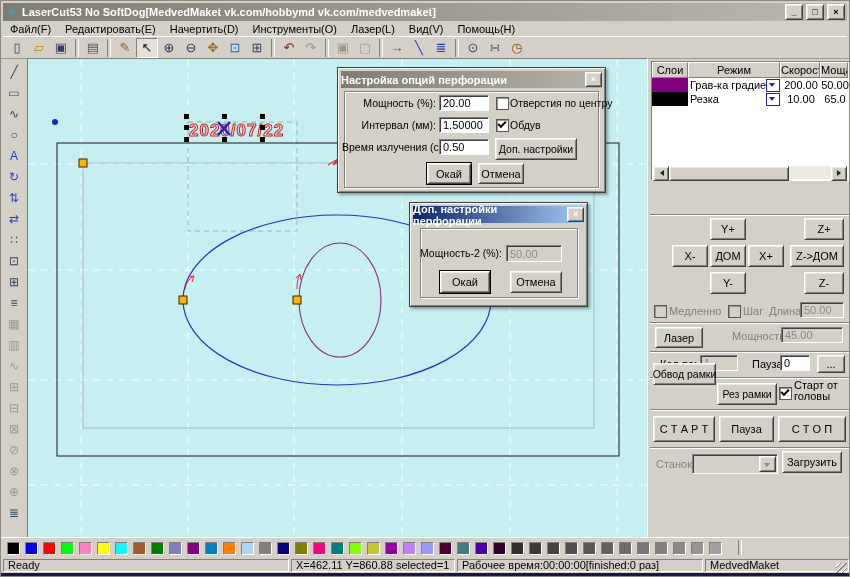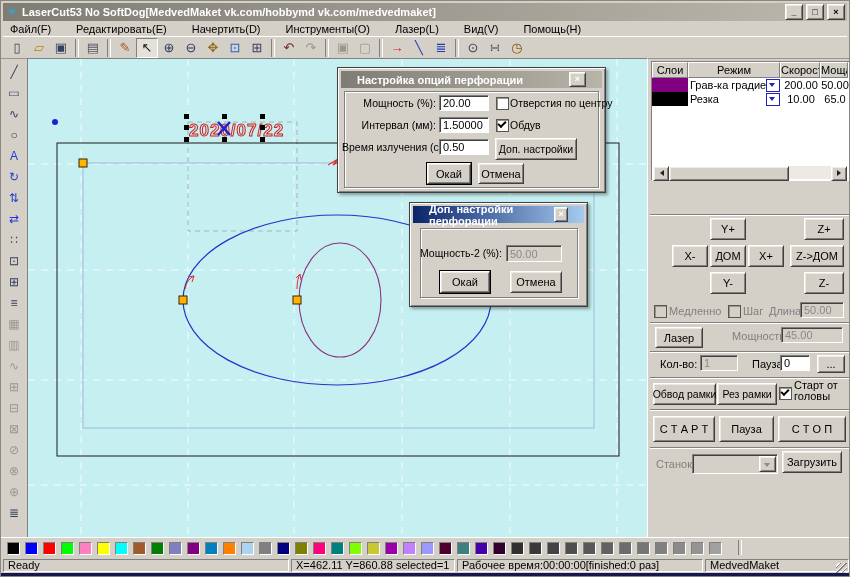--- a/index.html
+++ b/index.html
@@ -15,21 +15,21 @@
        box-shadow:inset 1px 1px 0 #ECEAE2,inset -1px -1px 0 #808080;white-space:nowrap;}
   .btn.default{outline:1px solid #000;}
   .hsep{border-top:1px solid #808080;border-bottom:1px solid #FFFFFF;height:0;}
   .gframe{position:absolute;border:1px solid #808080;box-shadow:1px 1px 0 #fff,inset 1px 1px 0 #fff;}
   
   .titlebar{left:2px;top:2px;width:844px;height:18px;display:flex;align-items:center;gap:3px;
             padding:0 2px;background:linear-gradient(90deg,#7F7C73,#BCB8AE);box-sizing:border-box;}
   .app-icon{width:14px;height:14px;font-size:12px;line-height:14px;text-align:center;color:#2FA8D5;}
   .title-text{flex:1;color:#fff;font-weight:bold;font-size:11px;overflow:hidden;white-space:nowrap;}
   .winbtn{width:16px;height:14px;font-size:9px;font-weight:bold;line-height:12px;}
-  .menubar{left:2px;top:21px;width:844px;height:14px;display:flex;align-items:center;gap:11px;}
+  .menubar{left:2px;top:21px;width:844px;height:14px;display:flex;align-items:center;}
   .menu-item{padding:0 7px;height:14px;line-height:14px;}
   .toolbar{left:2px;top:35px;width:844px;height:22px;display:flex;align-items:center;
            border-top:1px solid #FFFFFF;padding-left:3px;box-sizing:border-box;}
   .tb-btn{width:22px;height:20px;line-height:20px;text-align:center;font-size:13px;}
   .tb-btn.pressed{border:1px solid;border-color:#808080 #FFFFFF #FFFFFF #808080;background:#E4E1D8;
                   width:20px;height:18px;line-height:18px;}
   .tb-btn.disabled{color:#9B978C;}
   .tb-sep{width:2px;height:18px;margin:0 3px;border-left:1px solid #808080;border-right:1px solid #FFFFFF;}
   
   .lefttb{left:0;top:57px;width:26px;height:479px;background:#D4D0C8;border-top:1px solid #9A968C;
@@ -85,21 +85,21 @@
   .status{left:0;top:557px;width:850px;height:15px;background:#D4D0C8;display:flex;gap:2px;
           padding:1px 2px;box-sizing:border-box;}
   .scell{border:1px solid;border-color:#808080 #FFFFFF #FFFFFF #808080;padding:0 4px;line-height:11px;
          overflow:hidden;white-space:nowrap;box-sizing:border-box;}
   .grip{position:absolute;right:2px;bottom:2px;width:11px;height:11px;
         background:repeating-linear-gradient(135deg,transparent 0 2px,#fff 2px 3px,#808080 3px 4px);}
   .bottom-strip{left:0;top:572px;width:850px;height:5px;background:#17174F;}
   
   .dlg{position:absolute;background:#D4D0C8;border:1px solid #404040;
        box-shadow:inset 1px 1px 0 #FFFFFF,inset -1px -1px 0 #808080,2px 2px 3px rgba(0,0,0,.35);}
-  .dlg-title{height:17px;margin:3px;display:flex;align-items:center;padding:0 16px;gap:2px;
+  .dlg-title{height:17px;margin:3px;display:flex;align-items:center;padding:0 0;gap:2px;
              font-weight:bold;color:#fff;font-size:11px;}
   .gray-title{background:linear-gradient(90deg,#7F7C73,#B8B4AA);}
   .blue-title{background:linear-gradient(90deg,#0A246A,#A6CAF0);}
   .dlg-close{margin-left:auto;width:15px;height:13px;font-size:9px;font-weight:bold;line-height:11px;}
   .dlg-label{position:absolute;text-align:right;font-size:10.5px;line-height:15px;white-space:nowrap;}
 </style>
 </head>
 <body>
 
 <div id="win">
@@ -292,21 +292,21 @@
     <input class="input dis" style="left: 133px; top: 268px; width: 62px; height: 16px;" readonly="" value="45.00">
     <div class="abs hsep" style="left:2px;top:292px;width:200px"></div>
 
     <span class="rp-label" style="left:12px;top:299px">Кол-во:</span>
     <input class="input dis" style="left: 52px; top: 296px; width: 38px; height: 16px;" readonly="" value="1">
     <span class="rp-label" style="left:104px;top:299px">Пауза:</span>
     <input class="input" style="left: 132px; top: 296px; width: 30px; height: 16px;" readonly="" value="0">
     <span class="btn abs" style="left:169px;top:296px;width:26px;height:16px">...</span>
     <div class="abs hsep" style="left:2px;top:318px;width:200px"></div>
 
-    <span class="btn abs" style="left:5px;top:324px;width:61px;height:20px;font-size:10.5px">Обвод рамки</span>
+    <span class="btn abs" style="left:5px;top:304px;width:61px;height:20px;font-size:10.5px">Обвод рамки</span>
     <span class="btn abs" style="left:69px;top:324px;width:58px;height:20px;font-size:10.5px">Рез рамки</span>
     <span class="cb abs checked" style="left:131px;top:328px"></span>
     <span class="rp-label" style="left:146px;top:321px;width:54px;white-space:normal;font-size:11px;line-height:11px">Старт от головы</span>
     <div class="abs hsep" style="left:2px;top:350px;width:200px"></div>
 
     <span class="btn abs" style="left:5px;top:357px;width:60px;height:24px">С Т А Р Т</span>
     <span class="btn abs" style="left:71px;top:357px;width:53px;height:24px">Пауза</span>
     <span class="btn abs" style="left:130px;top:357px;width:66px;height:24px">С Т О П</span>
     <div class="abs hsep" style="left:2px;top:388px;width:200px"></div>
 

